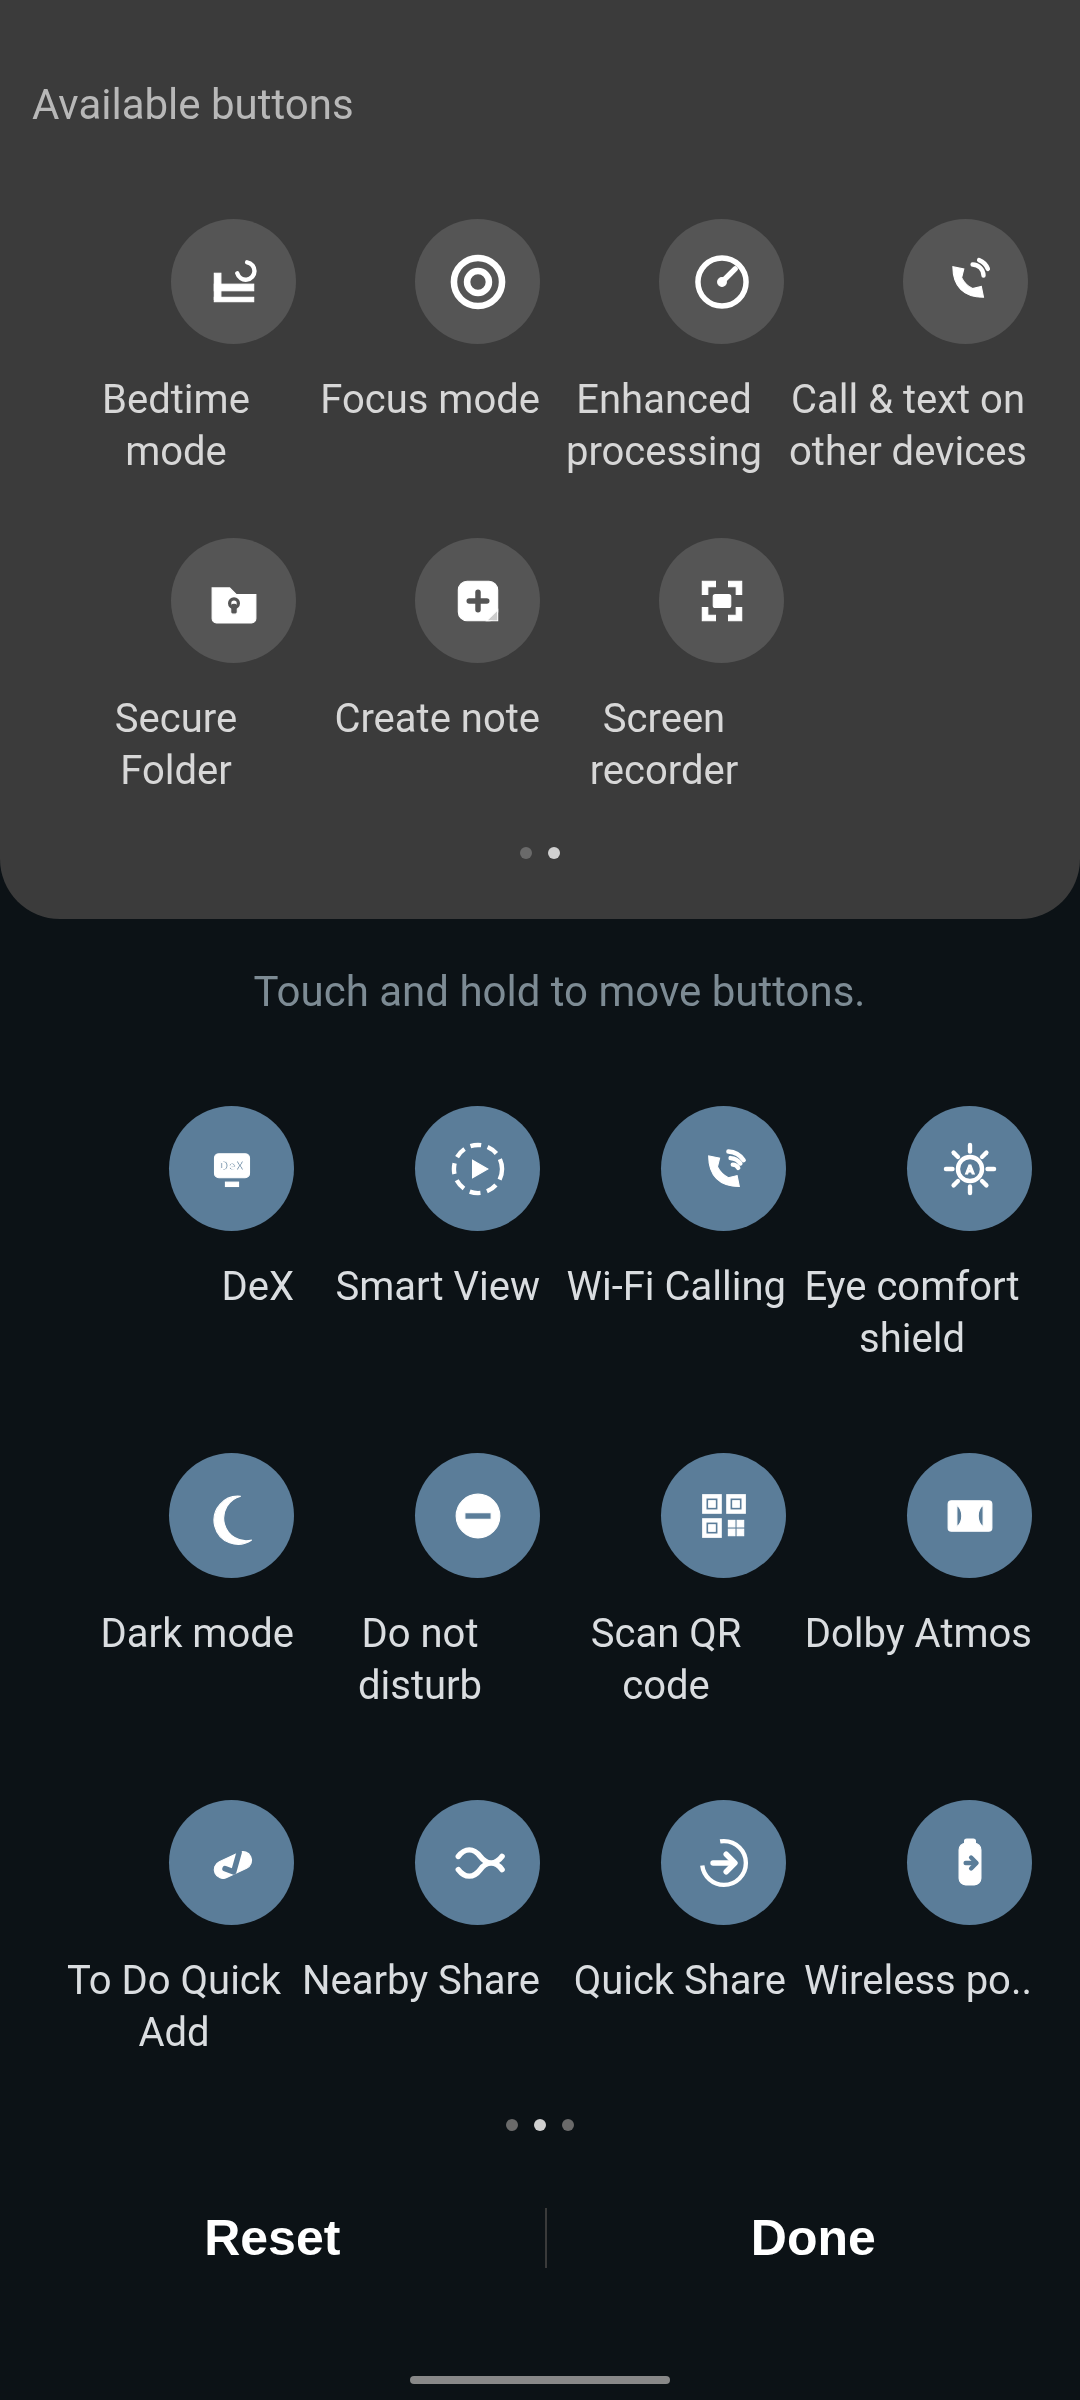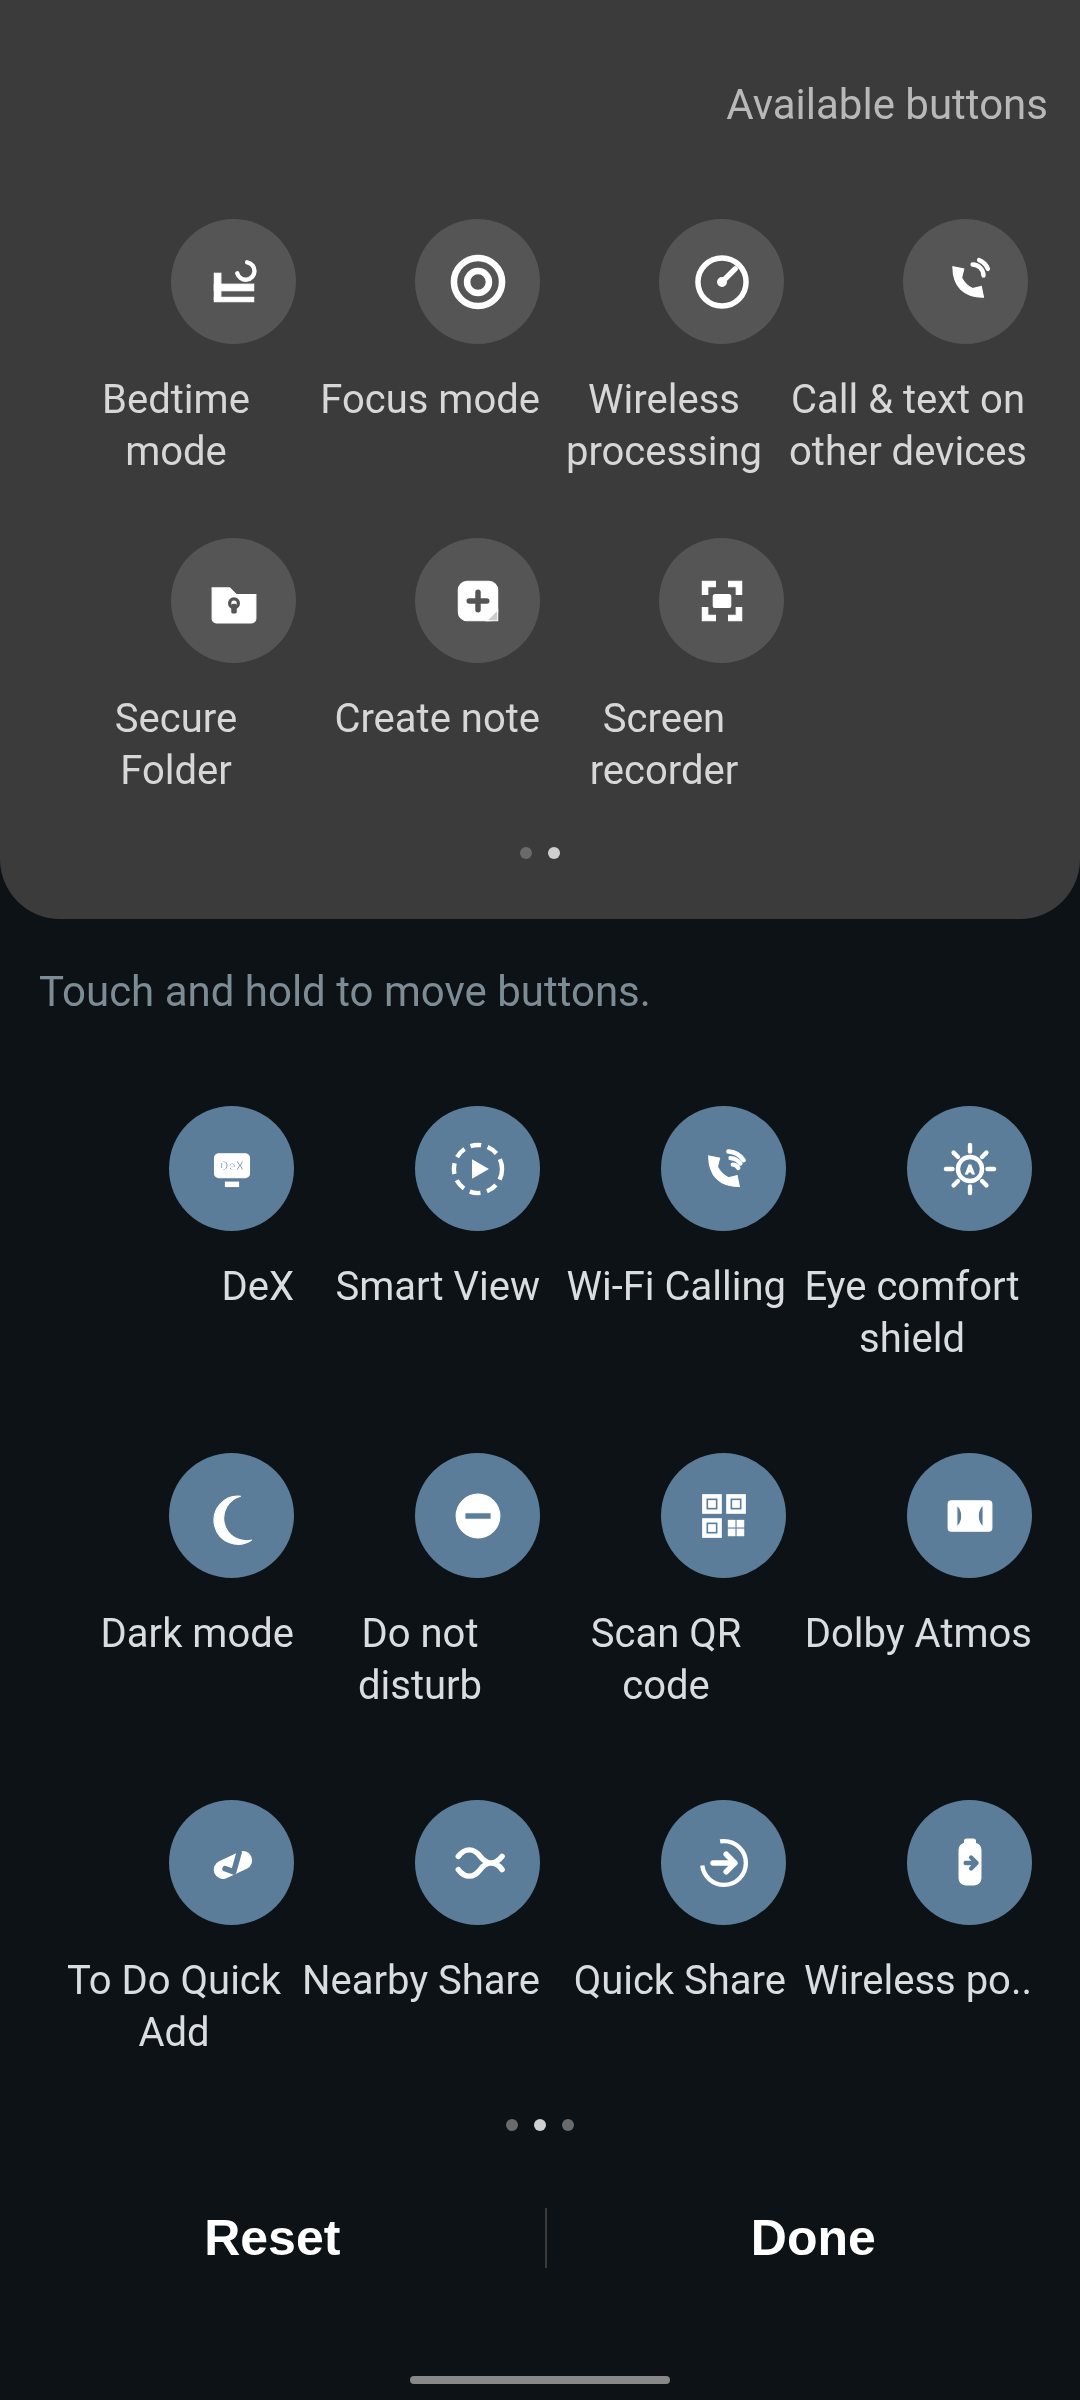--- a/index.html
+++ b/index.html
@@ -11,21 +11,21 @@
     overflow: hidden;
     position: relative;
   }
   
   .available-panel {
     background: #3b3b3b;
     border-radius: 0 0 60px 60px;
     padding: 80px 32px 60px;
   }
   .panel-title {
-    text-align: right;
+    text-align: left;
     font-size: 42px;
     color: #b8b8b8;
     margin-bottom: 90px;
     font-weight: 400;
   }
   .grid {
     display: grid;
     grid-template-columns: repeat(4, 1fr);
     column-gap: 0;
     row-gap: 60px;
@@ -65,20 +65,21 @@
     margin-top: 50px;
   }
   .dot {
     width: 12px; height: 12px;
     border-radius: 50%;
     background: #6a6a6a;
   }
   .dot.active { background: #d0d0d0; }
 
   .hint {
+    text-align: center;
     font-size: 42px;
     color: #7d8b94;
     margin: 48px 0 90px;
     font-weight: 400;
     padding-left: 39px;
   }
 
   .main-grid {
     padding: 0 48px;
     row-gap: 88px;
@@ -160,21 +161,21 @@
 
 
     <div class="tile">
       <div class="circle gray">
         <svg viewBox="0 0 64 64">
             <circle cx="32" cy="32" r="22" fill="none" stroke-width="5"></circle>
             <line x1="32" y1="32" x2="44" y2="20" stroke-width="5" stroke-linecap="round"></line>
             <circle cx="32" cy="32" r="4" fill="#fff"></circle>
           </svg>
       </div>
-      <div class="tile-label">Wireless processing</div>
+      <div class="tile-label">Enhanced processing</div>
     </div>
 
     <div class="tile">
       <div class="circle gray">
         <svg viewBox="0 0 64 64">
             <path d="M20 18c0 18 10 28 28 28l-2-10-8 2c-4-2-8-6-10-10l2-8z" fill="#fff"></path>
             <path d="M38 16a10 10 0 0 1 10 10m-4-14a14 14 0 0 1 8 8" fill="none" stroke-width="4" stroke-linecap="round"></path>
           </svg>
       </div>
       <div class="tile-label">Call &amp; text on other devices</div>

